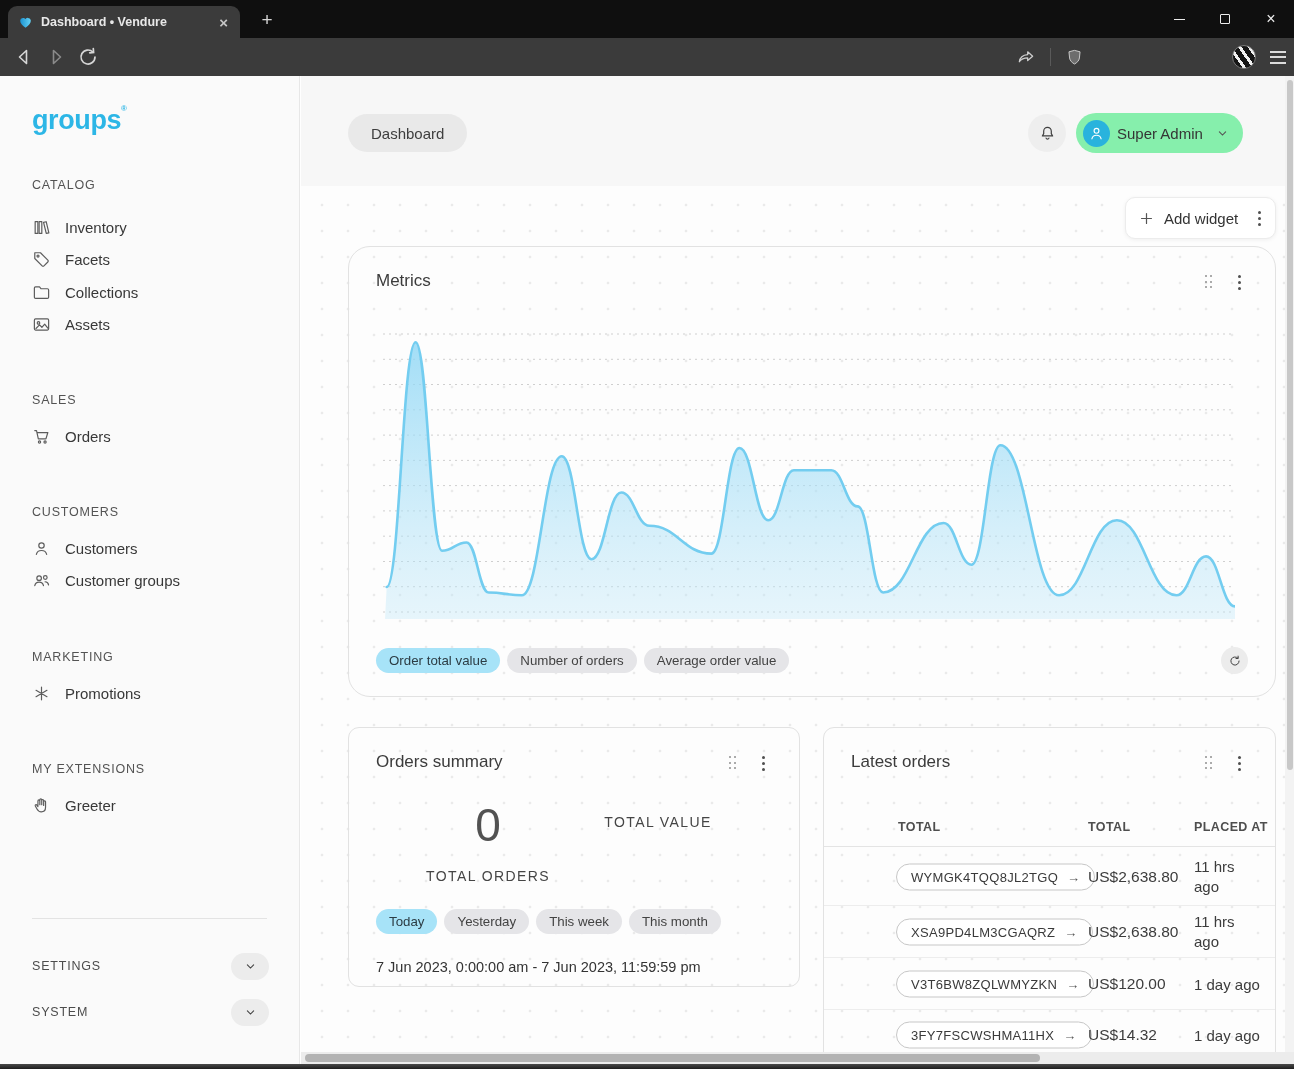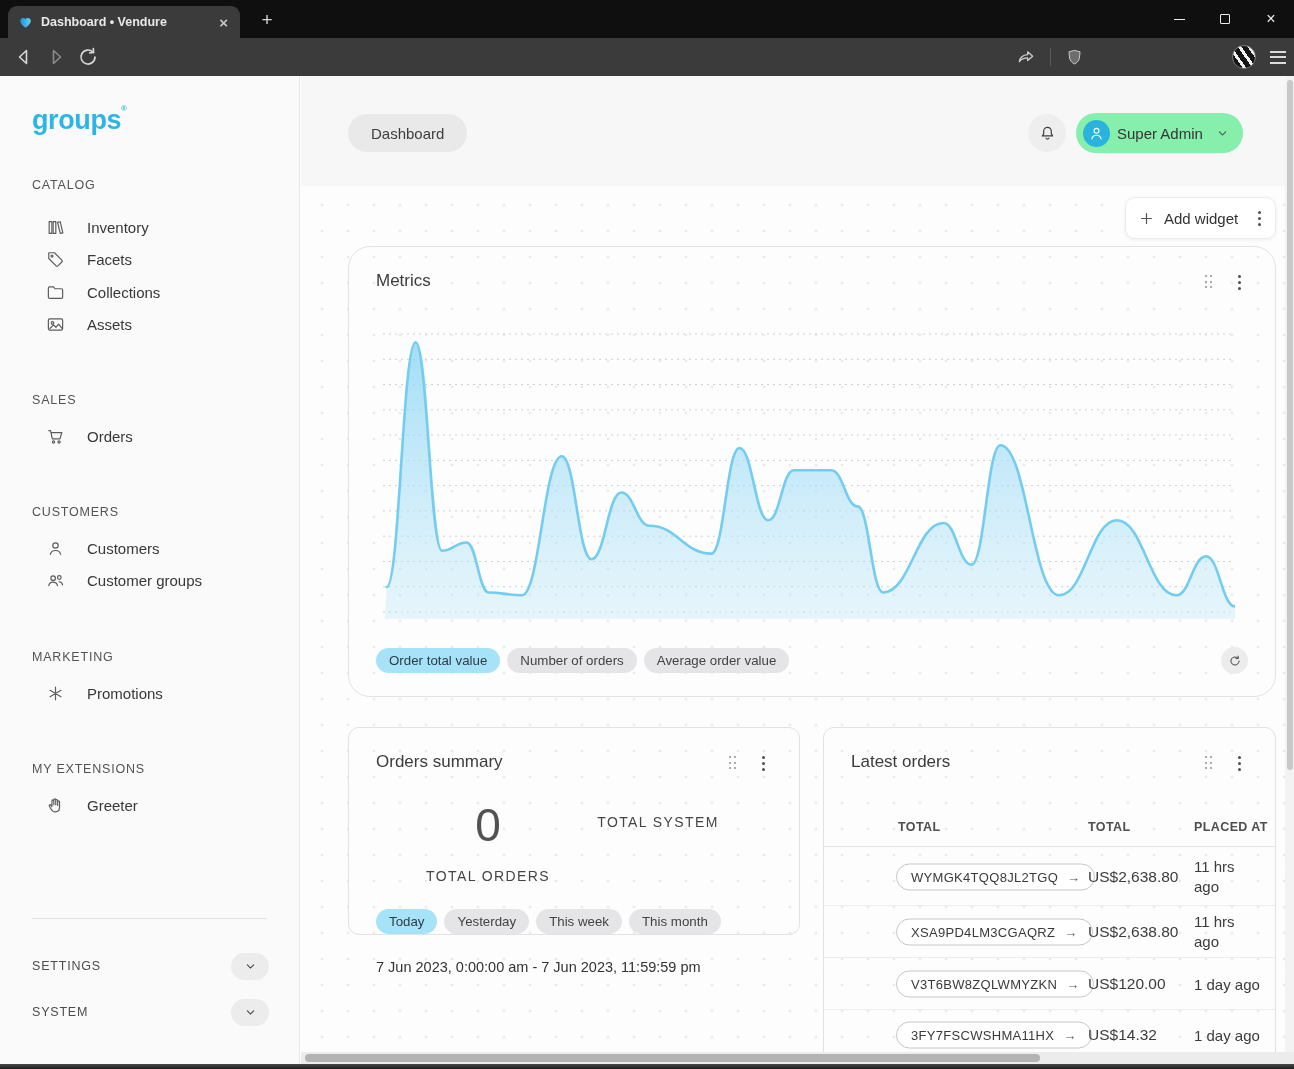--- a/index.html
+++ b/index.html
@@ -36,22 +36,22 @@
 
   
   .app { position:absolute; top:76px; left:0; right:0; bottom:0; background:#fff; }
 
   .sidebar { position:absolute; left:0; top:0; bottom:5px; width:300px; background:#fafafa;
              border-right:1px solid #e7e7e7; }
   .logo { position:absolute; left:32px; top:28px; font-size:27px; font-weight:700; letter-spacing:-0.4px;
           color:#2cb6e6; }
   .logo sup { font-size:8px; vertical-align:18px; }
   .side-label { position:absolute; left:32px; font-size:12.5px; letter-spacing:.8px; color:#535353; }
-  .side-item { position:absolute; left:14px; width:100%; height:32px; display:flex; align-items:center;
-               gap:22px; padding-left:32px; font-size:15px; color:#383838; cursor:pointer; }
+  .side-item { position:absolute; left:0; width:100%; height:32px; display:flex; align-items:center;
+               gap:14px; padding-left:32px; font-size:15px; color:#383838; cursor:pointer; }
   .si { width:19px; height:19px; stroke:#5c5c5c; fill:none; stroke-width:1.5;
         stroke-linecap:round; stroke-linejoin:round; flex:0 0 auto; }
   .side-divider { position:absolute; left:32px; right:32px; top:842px; height:1px; background:#e3e3e3; }
   .side-collapse { position:absolute; left:0; width:100%; height:32px; display:flex; align-items:center; }
   .side-collapse .side-clabel { margin-left:32px; font-size:12.5px; letter-spacing:.8px; color:#4c4c4c; }
   .chev-pill { position:absolute; right:30px; width:38px; height:27px; border-radius:14px; background:#ececec;
                display:flex; align-items:center; justify-content:center; }
   .chev-pill svg { width:15px; height:15px; stroke:#444; fill:none; stroke-width:1.8; stroke-linecap:round; }
 
   .main { position:absolute; left:301px; top:0; right:0; bottom:0; }
@@ -95,21 +95,21 @@
           font-size:13.3px; display:flex; align-items:center; white-space:nowrap; }
   .chip.active { background:#a7e3f8; color:#2c3c44; }
 
   #metrics-card { left:47px; top:60px; width:928px; height:451px;border-radius:22px; }
   #metrics-chart { position:absolute; left:34px; top:82px; }
   .chart-line { fill:none; stroke:#73cdf0; stroke-width:2.6; stroke-linecap:round; }
   .refresh-btn { position:absolute; right:27px; top:400px; width:27px; height:27px; border-radius:50%;
                  background:#ececec; display:flex; align-items:center; justify-content:center; }
   .refresh-btn svg { width:14px; height:14px; stroke:#3f3f3f; fill:none; stroke-width:1.7; stroke-linecap:round; stroke-linejoin:round; }
 
-  #summary-card { left:47px; top:541px; width:452px; height:208px;padding-left:22px; }
+  #summary-card { left:47px; top:541px; width:452px; height:260px;padding-left:22px; }
   .stat { position:absolute; width:200px; text-align:center; top:70px; }
   .stat-value { font-size:46px; color:#525252; }
   .stat-label { margin-top:16px; font-size:14px; letter-spacing:1.4px; color:#454545; }
   .period { position:absolute; left:27px; top:231px; font-size:14.5px; color:#333; }
 
   #latest-card { left:522px; top:541px; width:453px; height:410px; overflow:hidden; }
   .lo-header { position:absolute; top:92px; left:0; right:-60px; height:27px; border-bottom:1px solid #e4e4e4; }
   .lo-col { position:absolute; font-size:12.5px; font-weight:700; letter-spacing:.4px; color:#4e4e4e; white-space:nowrap; }
   .c1 { left:74px; } .c2 { left:264px; } .c3 { left:370px; }
   .lo-row { position:absolute; left:0; right:0; border-bottom:1px solid #ededed; }
@@ -455,21 +455,21 @@
               <i></i>
               <i></i>
               <i></i>
             </span>
 
           <div class="stat" style="left:39px">
             <div class="stat-value">0</div>
             <div class="stat-label">TOTAL ORDERS</div>
           </div>
           <div class="stat" style="left:209px">
-            <div class="stat-label">TOTAL SYSTEM</div>
+            <div class="stat-label">TOTAL VALUE</div>
           </div>
 
           <div class="chips" style="top:181px">
             <span class="chip active">Today</span>
             <span class="chip">Yesterday</span>
             <span class="chip">This week</span>
             <span class="chip">This month</span>
           </div>
           <div class="period">7 Jun 2023, 0:00:00 am - 7 Jun 2023, 11:59:59 pm</div>
         </div>

